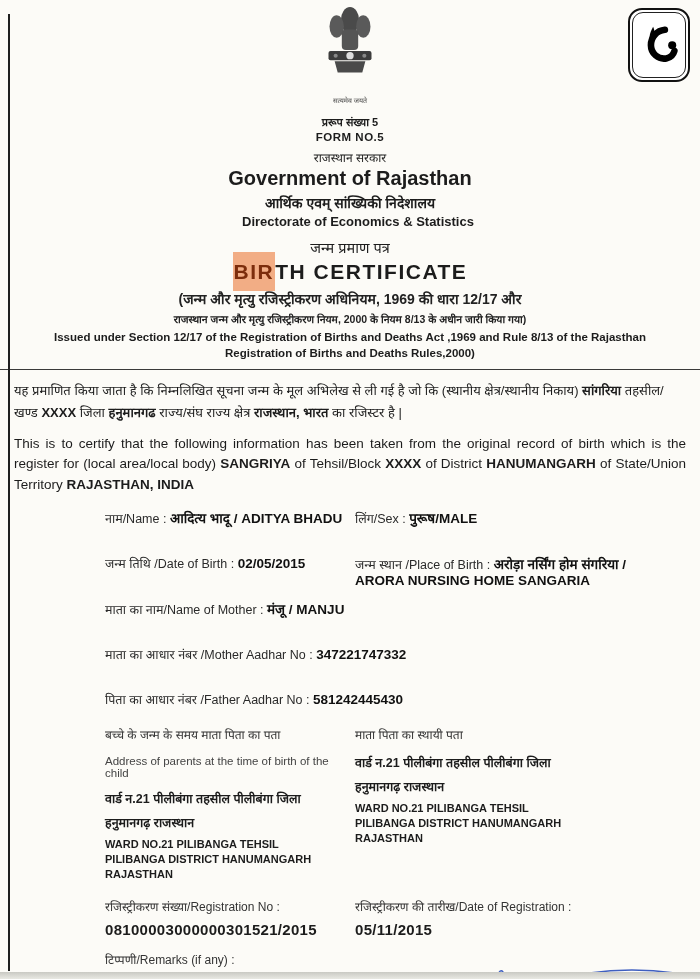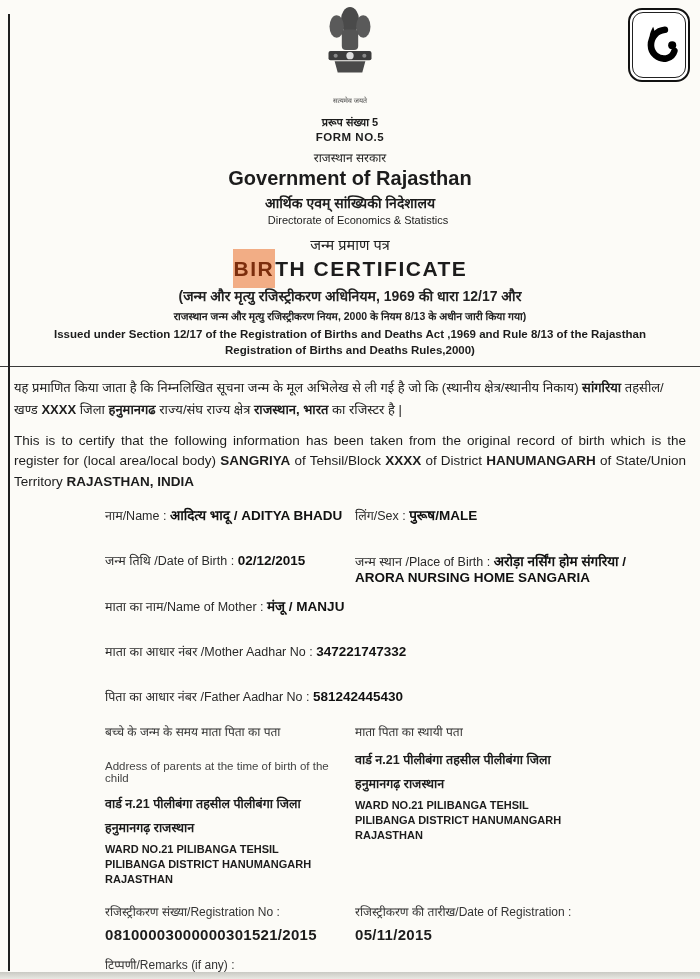--- a/index.html
+++ b/index.html
@@ -23,21 +23,21 @@
     display:flex; align-items:center; justify-content:center; }
   .pehchan-inner { width:54px; height:66px; border:1px solid #222; border-radius:11px;
     display:flex; align-items:center; justify-content:center; }
 
   .center-head { text-align:center; }
   .h-form-hi { font-size:11px; font-weight:bold; margin-top:9px; }
   .h-form-en { font-size:11.5px; font-weight:bold; margin-top:2px; letter-spacing:.5px; }
   .h-govt-hi { font-size:12px; margin-top:6px; }
   .h-govt-en { font-size:20px; font-weight:bold; margin-top:1px; }
   .h-dept-hi { font-size:14px; font-weight:bold; margin-top:3px; }
-  .h-dept-en { font-size:11px; font-weight:normal; margin-top:2px;margin-left:16px; }
+  .h-dept-en { font-size:13px; font-weight:bold; margin-top:2px;margin-left:16px; }
   .h-title-hi { font-size:14.5px; margin-top:8px; }
   .h-title-en { font-size:21px; font-weight:bold; letter-spacing:1.5px; margin-top:3px; }
   .hl { background:#f2ad85; color:#7c2d0c; padding:8px 1px; }
   .h-act { font-size:14px; font-weight:bold; margin-top:5px; color:#222; }
   .h-act2 { font-size:10.5px; font-weight:bold; margin-top:4px; color:#222; }
   .h-act-en { font-size:11.5px; font-weight:bold; margin-top:4px; padding:0 30px; line-height:1.35; }
 
   .rule { border:none; border-top:1.5px solid #3a3a3a; margin-top:8px; }
 
   .para { margin:10px 14px 0 14px; }
@@ -46,21 +46,21 @@
   .b { font-weight:bold; }
 
   .fields { margin:14px 10px 0 105px; display:grid; grid-template-columns:250px 1fr; row-gap:28px; }
   .cell { font-size:12.5px; color:#2a2a2a; }
   .cell .val { font-weight:bold; font-size:13.5px; color:#111; }
   .cell-pob { grid-row:span 2; }
   .span2 { grid-column:1 / 3; }
 
   .addr { margin:18px 10px 0 105px; display:grid; grid-template-columns:250px 1fr; column-gap:0; }
   .addr-col .lh { font-size:12px; color:#333; }
-  .addr-col .le { font-size:11.5px; color:#444; margin-top:20px; }
+  .addr-col .le { font-size:11.5px; color:#444; margin-top:12px; }
   .addr-col .vh { font-size:12.5px; font-weight:bold; margin-top:9px; line-height:1.9; width:235px; }
   .addr-col .ve { font-size:11px; font-weight:bold; margin-top:2px; line-height:1.35; width:235px; }
 
   .reg { margin:16px 10px 0 105px; display:grid; grid-template-columns:250px 1fr; }
   .reg .lab { font-size:12px; color:#333; }
   .reg .val { font-size:15px; font-weight:bold; margin-top:6px; letter-spacing:.3px; }
   .remarks { margin:13px 10px 0 105px; font-size:12px; color:#333; }
   .issue { margin:13px 10px 0 105px; font-size:12px; color:#333; }
   .issue .val { font-size:15px; font-weight:bold; color:#111; }
 
@@ -122,21 +122,21 @@
 <hr class="rule">
 
 <div class="para para-hi"><span>यह प्रमाणित किया जाता है कि निम्नलिखित सूचना जन्म के मूल अभिलेख से ली गई है जो कि (स्थानीय क्षेत्र/स्थानीय निकाय) </span><span class="b">सांगरिया</span><span> तहसील/खण्ड </span><span class="b">XXXX</span><span>  जिला </span><span class="b">हनुमानगढ</span><span> राज्य/संघ राज्य क्षेत्र </span><span class="b">राजस्थान, भारत</span><span> का रजिस्टर है |</span></div>
 
 <div class="para para-en"><span>This is to certify that the following information has been taken from the original record of birth which is the register for (local area/local body) </span><span class="b">SANGRIYA</span><span> of Tehsil/Block </span><span class="b">XXXX</span><span> of District </span><span class="b">HANUMANGARH</span><span> of State/Union Territory </span><span class="b">RAJASTHAN, INDIA</span></div>
 
 <div class="fields">
   <div class="cell"><span>नाम/Name : </span><span class="val">आदित्य भादू / ADITYA BHADU</span></div>
   <div class="cell"><span>लिंग/Sex : </span><span class="val">पुरूष/MALE</span></div>
 
-  <div class="cell"><span>जन्म तिथि /Date of Birth : </span><span class="val">02/12/2015</span></div>
+  <div class="cell"><span>जन्म तिथि /Date of Birth : </span><span class="val">02/05/2015</span></div>
   <div class="cell cell-pob"><span>जन्म स्थान /Place of Birth : </span><span class="val">अरोड़ा नर्सिंग होम संगरिया /</span><br><span class="val">ARORA NURSING HOME SANGARIA</span></div>
 
   <div class="cell"><span>माता का नाम/Name of Mother : </span><span class="val">मंजू / MANJU</span></div>
 
   <div class="cell span2"><span>माता का आधार नंबर /Mother Aadhar No : </span><span class="val">347221747332</span></div>
   <div class="cell span2"><span>पिता का आधार नंबर /Father Aadhar No : </span><span class="val">581242445430</span></div>
 </div>
 
 <div class="addr">
   <div class="addr-col">

